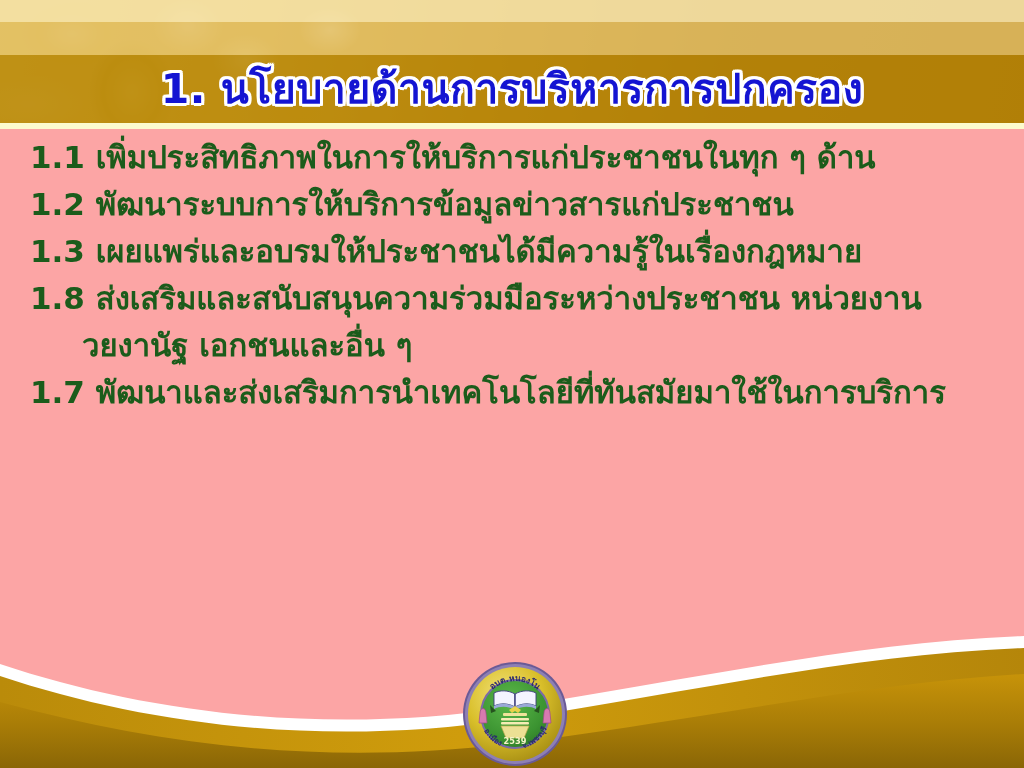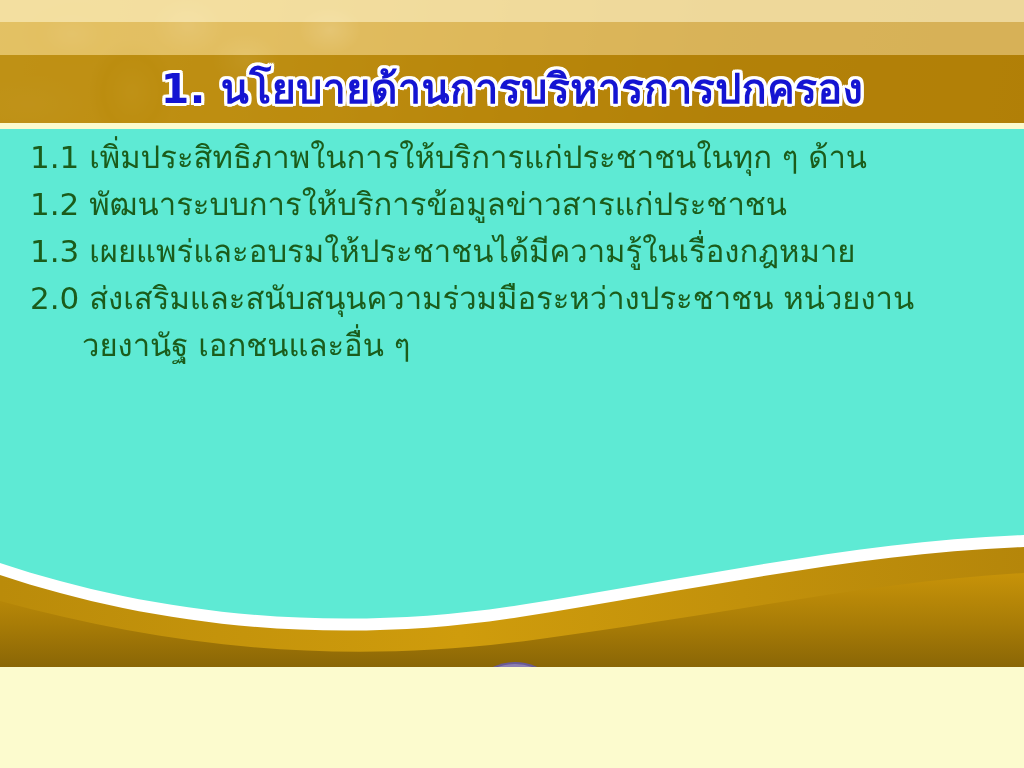--- a/index.html
+++ b/index.html
@@ -6,22 +6,22 @@
 
   html, body {
     width:1024px; height:768px;
     overflow:hidden;
     background:#fcfbce;
     font-family:"DejaVu Sans","Liberation Sans",sans-serif;
   }
 
   #slide {
     position:relative;
-    width:1024px; height:667px;
-    background:#5eead4;
+    width:1024px; height:768px;
+    background:#fca5a5;
     overflow:hidden;
     padding-left:16px;
   }
 
   
   #header {
     position:absolute; left:0; top:0;
     width:1024px; height:129px;
     overflow:hidden;
     background:#b8860b;
@@ -81,21 +81,21 @@
   
   #body-area {
     position:absolute; left:0; top:134px;
     width:1024px; height:520px;
   }
   .bullet-line {
     position:relative;
     height:47px;
     line-height:47px;
     font-size:31px;
-    font-weight:normal;
+    font-weight:bold;
     color:#1b5c1b;
     white-space:nowrap;
     padding-left:30px;
   }
   .bullet-line.cont { padding-left:82px; }
 
   
   #footer {
     position:absolute; left:0; bottom:0;
     width:1024px; height:140px;
@@ -120,22 +120,23 @@
     <div id="band-mid"></div>
     <div id="band-main"></div>
     <div id="header-baseline"></div>
     <div id="slide-title">1. นโยบายด้านการบริหารการปกครอง</div>
   </div>
 
   <div id="body-area">
     <div class="bullet-line">1.1 เพิ่มประสิทธิภาพในการให้บริการแก่ประชาชนในทุก  ๆ ด้าน</div>
     <div class="bullet-line">1.2 พัฒนาระบบการให้บริการข้อมูลข่าวสารแก่ประชาชน</div>
     <div class="bullet-line">1.3 เผยแพร่และอบรมให้ประชาชนได้มีความรู้ในเรื่องกฎหมาย</div>
-    <div class="bullet-line">2.0 ส่งเสริมและสนับสนุนความร่วมมือระหว่างประชาชน  หน่วยงาน</div>
+    <div class="bullet-line">1.8 ส่งเสริมและสนับสนุนความร่วมมือระหว่างประชาชน  หน่วยงาน</div>
     <div class="bullet-line cont">วยงานัฐ  เอกชนและอื่น ๆ</div>
+    <div class="bullet-line">1.7 พัฒนาและส่งเสริมการนำเทคโนโลยีที่ทันสมัยมาใช้ในการบริการ</div>
   </div>
 
   <div id="footer">
     <svg viewBox="0 0 1024 140" preserveAspectRatio="none">
       <defs>
         <linearGradient id="gradFront" x1="0" y1="0" x2="0" y2="1">
           <stop offset="0%" stop-color="#c79309"></stop>
           <stop offset="55%" stop-color="#a87c07"></stop>
           <stop offset="100%" stop-color="#8a6606"></stop>
         </linearGradient>

